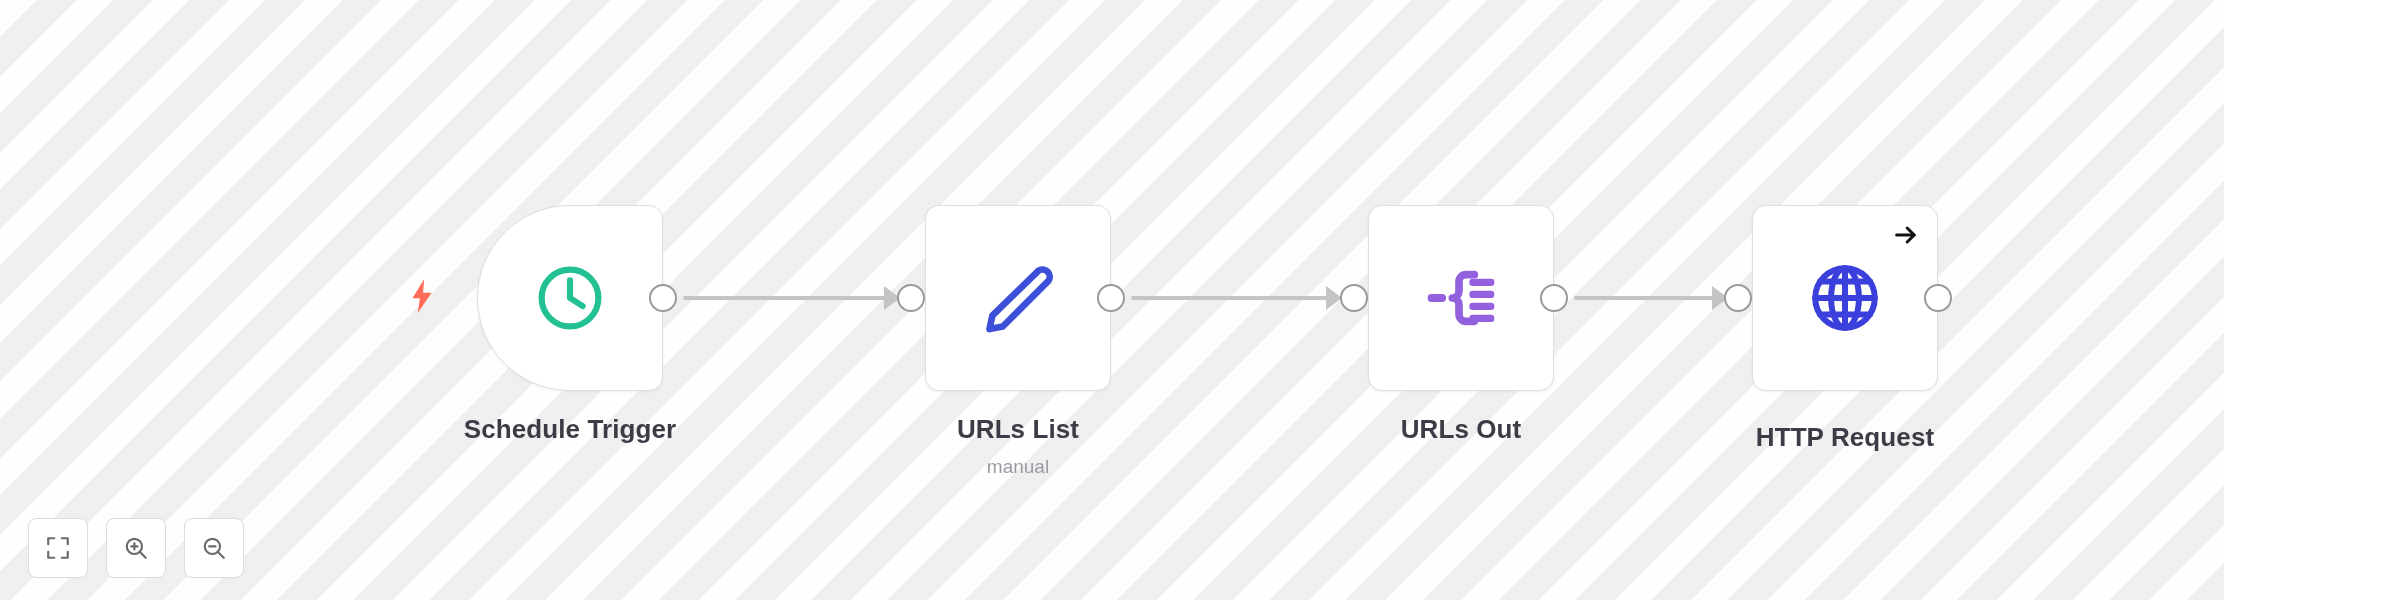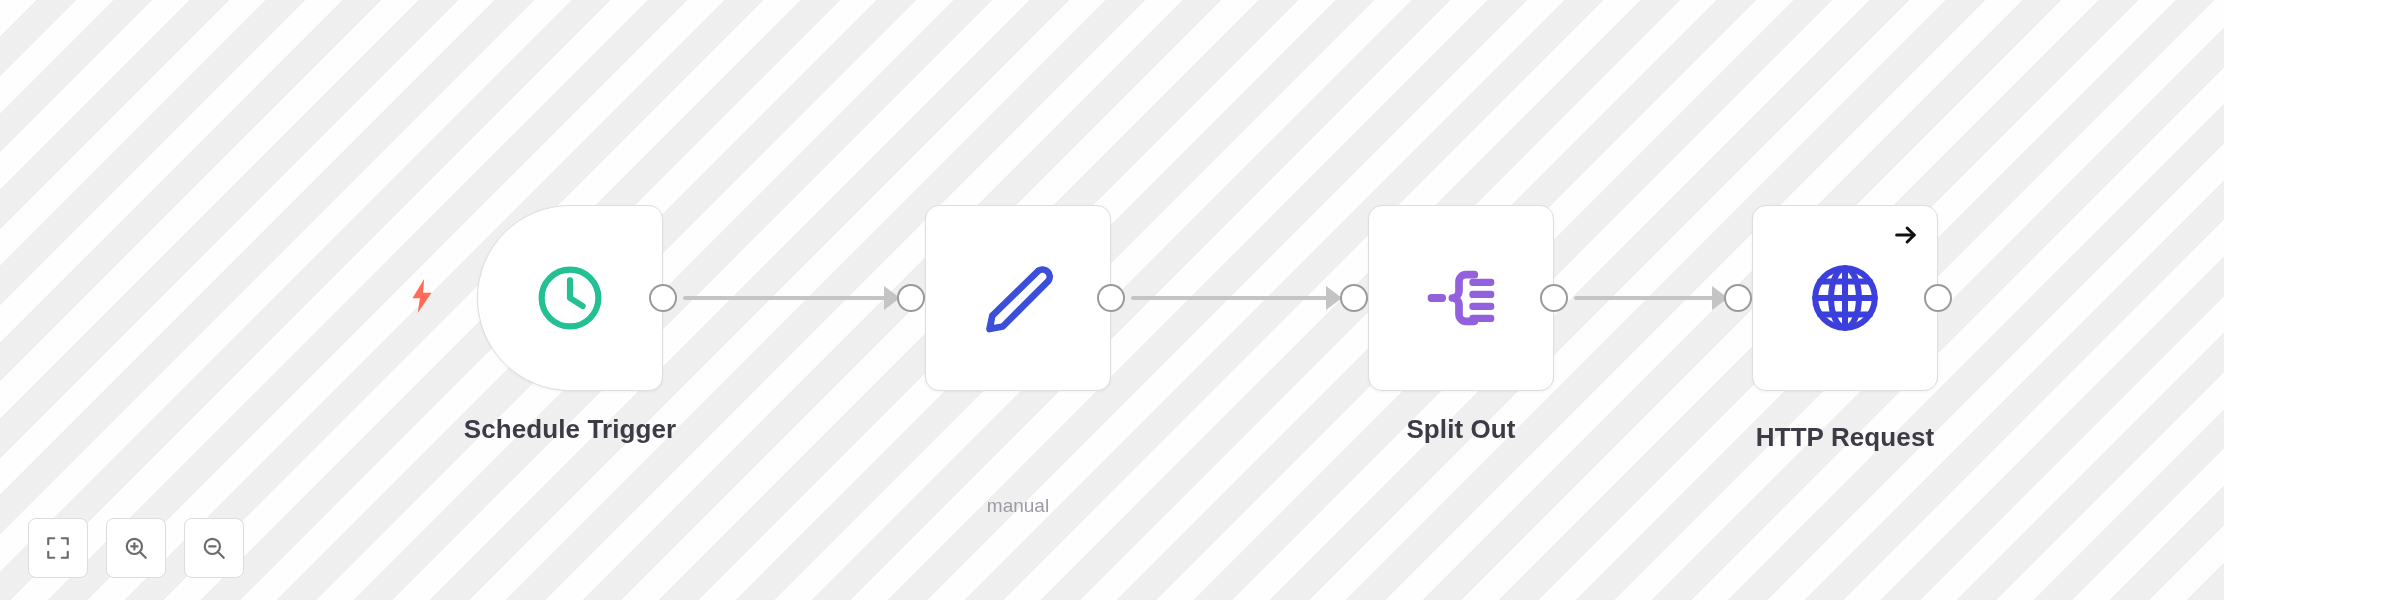--- a/index.html
+++ b/index.html
@@ -165,38 +165,39 @@
   <div class="endpoint" style="left:649px; top:284px;"></div>
   <div class="node-label" style="left:377px; top:414px; width:386px;">Schedule Trigger</div>
 
   <div class="node standard" style="left:925px; top:205px;">
     <svg class="node-icon" width="76" height="76" viewBox="0 0 24 24" fill="none" stroke="#3b4fd8" stroke-width="2.1" stroke-linecap="round" stroke-linejoin="round">
       <path d="M18.4 3.4 a2.3 2.3 0 0 1 3.2 3.2 L7.2 21 L3 21.8 L3.9 17.6 Z"></path>
     </svg>
   </div>
   <div class="endpoint" style="left:897px; top:284px;"></div>
   <div class="endpoint" style="left:1097px; top:284px;"></div>
-  <div class="node-sublabel" style="left:825px; top:456px; width:386px;margin-top:39px;">manual</div>
+  <div class="node-label" style="left:825px; top:414px; width:386px;">URLs List</div>
+  <div class="node-sublabel" style="left:825px; top:456px; width:386px;">manual</div>
 
   <div class="node standard" style="left:1368px; top:205px;">
     <svg class="node-icon" width="80" height="80" viewBox="0 0 48 48">
 
       <rect x="4" y="21.6" width="11" height="4.8" rx="2.2" fill="#9361dd"></rect>
 
       <path d="M32 10 H27 a4.2 4.2 0 0 0 -4.2 4.2 V20 a4 4 0 0 1 -4 4 a4 4 0 0 1 4 4 v5.8 A4.2 4.2 0 0 0 27 38 H32" fill="none" stroke="#9361dd" stroke-width="4.6" stroke-linecap="round" stroke-linejoin="round"></path>
 
       <rect x="29" y="12.4" width="15" height="4.4" rx="2" fill="#9361dd"></rect>
       <rect x="29" y="19.6" width="15" height="4.4" rx="2" fill="#9361dd"></rect>
       <rect x="29" y="26.8" width="15" height="4.4" rx="2" fill="#9361dd"></rect>
       <rect x="29" y="34" width="15" height="4.4" rx="2" fill="#9361dd"></rect>
     </svg>
   </div>
   <div class="endpoint" style="left:1340px; top:284px;"></div>
   <div class="endpoint" style="left:1540px; top:284px;"></div>
-  <div class="node-label" style="left:1268px; top:414px; width:386px;">Split Out</div>
+  <div class="node-label" style="left:1268px; top:414px; width:386px;">URLs Out</div>
 
   <div class="node standard" style="left:1752px; top:205px;">
     <div class="corner-arrow">
       <svg width="28" height="28" viewBox="0 0 24 24" fill="none" stroke="#111111" stroke-width="2.6" stroke-linecap="round" stroke-linejoin="round">
         <line x1="4" y1="12" x2="19" y2="12"></line>
         <polyline points="13,6 19,12 13,18"></polyline>
       </svg>
     </div>
     <svg class="node-icon" width="76" height="76" viewBox="0 0 24 24" fill="none" stroke="#3b3fdb" stroke-width="1.9" stroke-linecap="round" stroke-linejoin="round">
       <circle cx="12" cy="12" r="9.4"></circle>

